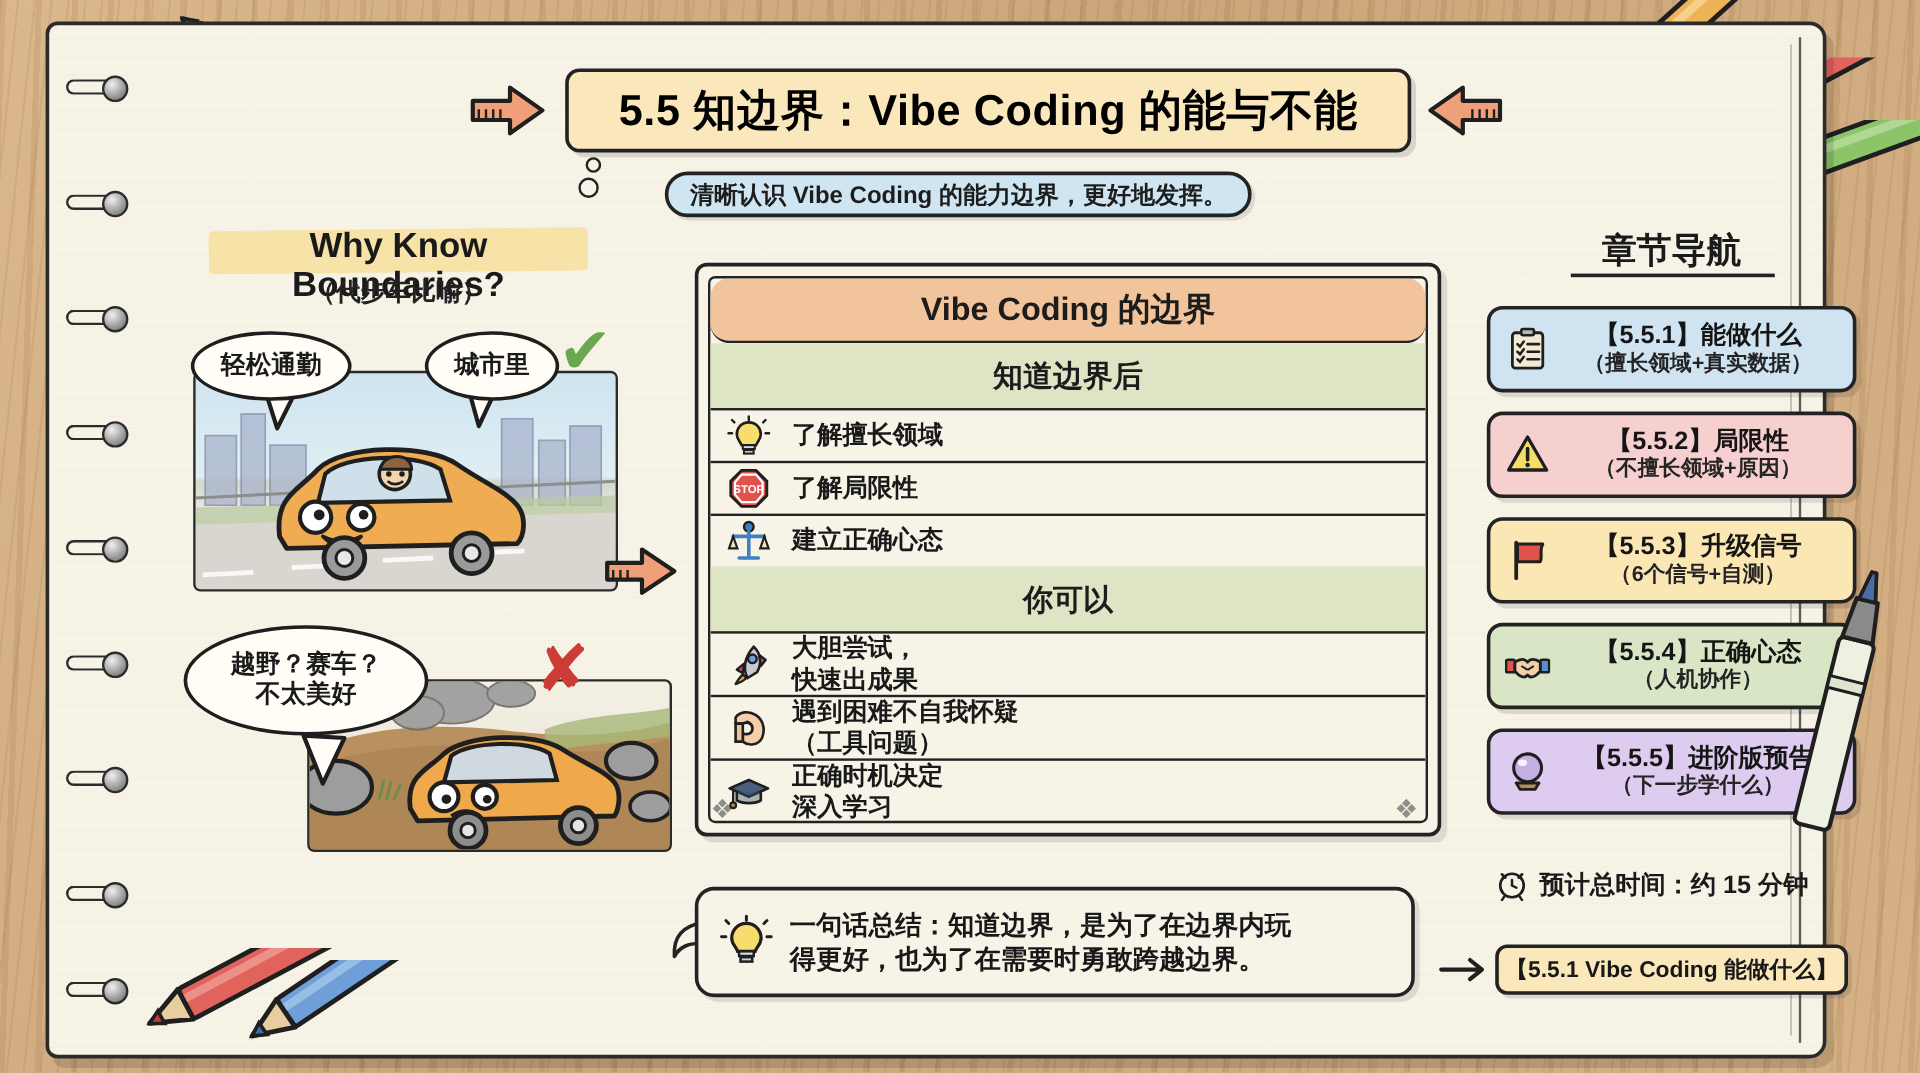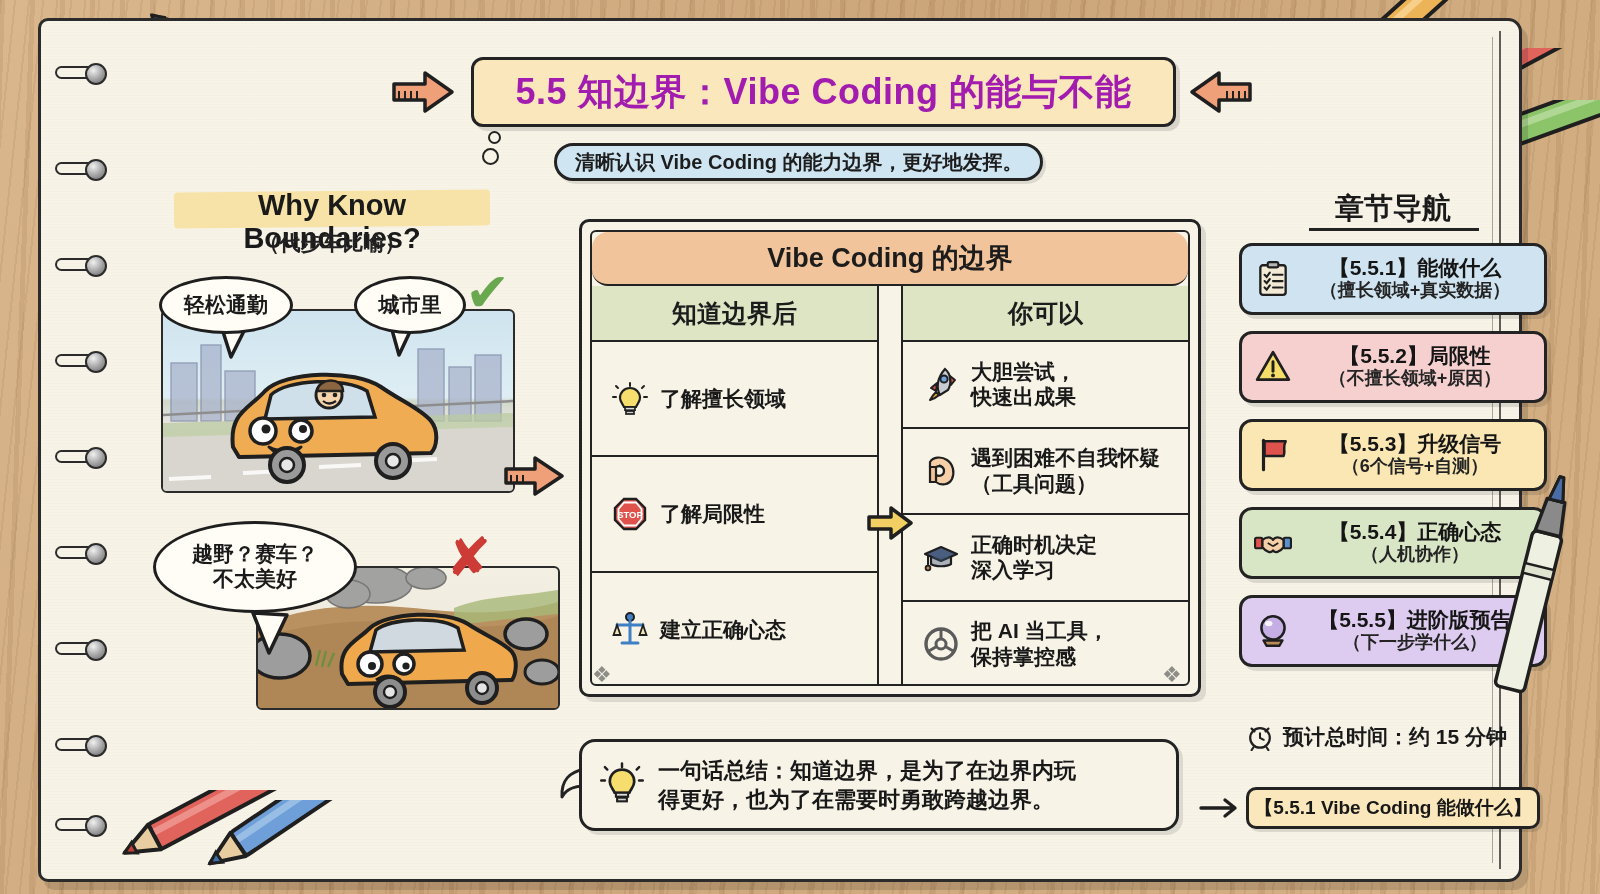--- a/index.html
+++ b/index.html
@@ -64,21 +64,21 @@
   .sk{border:3px solid #232323;border-radius:12px;box-shadow:4px 4px 0 rgba(0,0,0,0.12);box-sizing:border-box;}
   .hatch{
     background-image:repeating-linear-gradient(48deg,rgba(255,255,255,.40) 0 3px,rgba(255,255,255,0) 3px 9px);
   }
   
   .title-box{
     position:absolute;left:430px;top:36px;width:705px;height:70px;
     background:#fae7bb;display:flex;align-items:center;justify-content:center;
   }
   .title-box span{
-    font-size:36px;font-weight:bold;color:#a21caf;letter-spacing:.5px;white-space:nowrap;
+    font-size:36px;font-weight:bold;color:#000000;letter-spacing:.5px;white-space:nowrap;
   }
   .arrow-r,.arrow-l{position:absolute;width:64px;height:46px;}
   .arrow-r{left:350px;top:48px;}
   .arrow-l{left:1148px;top:48px;}
   .subtitle{
     position:absolute;left:513px;top:122px;height:38px;
     background:#cfe6f2;border:3px solid #232323;border-radius:19px;
     display:flex;align-items:center;padding:0 18px;box-sizing:border-box;
     box-shadow:3px 3px 0 rgba(0,0,0,0.10);
   }
@@ -118,30 +118,30 @@
     background:#f7f3e7;border:3px solid #232323;border-radius:10px;
     box-shadow:5px 5px 0 rgba(0,0,0,0.10);box-sizing:border-box;
   }
   .tbl-inner{position:absolute;left:8px;top:8px;right:8px;bottom:8px;
     border:2px solid #232323;border-radius:6px;box-sizing:border-box;overflow:hidden;}
   .tbl-head{
     height:52px;background:#f1c49b;border-bottom:2.5px solid #232323;
     display:flex;align-items:center;justify-content:center;border-radius:16px;
   }
   .tbl-head span{font-size:27px;font-weight:bold;color:#1c1c1c;}
-  .cols{display:flex;height:calc(100% - 52px);}
+  .cols{display:flex;height:calc(100% - 52px);flex-direction:column;}
   .col{flex:1;display:flex;flex-direction:column;}
   .colgap{width:22px;background:#f7f3e7;border-left:2.5px solid #232323;border-right:2.5px solid #232323;position:relative;}
   .colhead{height:54px;background:#dde5c5;border-bottom:2.5px solid #232323;
     display:flex;align-items:center;justify-content:center;}
   .colhead span{font-size:25px;font-weight:bold;color:#1c1c1c;}
   .cell{flex:1;display:flex;align-items:center;gap:12px;padding:0 14px;
     border-bottom:2px solid #232323;box-sizing:border-box;}
   .cell:last-child{border-bottom:none;}
-  .cell .ico{width:42px;height:42px;flex:none;display:flex;align-items:center;justify-content:flex-end;}
+  .cell .ico{width:42px;height:42px;flex:none;display:flex;align-items:center;justify-content:flex-start;}
   .cell .txt{font-size:21px;font-weight:bold;color:#191919;line-height:1.22;}
   .corner{position:absolute;width:26px;height:26px;font-size:22px;color:#3a3a3a;opacity:.55;}
   .mid-arrow{position:absolute;left:-13px;top:218px;width:48px;height:38px;z-index:4;}
   .orange-arrow-mid{position:absolute;left:462px;top:432px;width:62px;height:46px;}
   
   .summary{
     position:absolute;left:538px;top:718px;width:600px;height:92px;
     background:#f7f3e7;border:3px solid #232323;border-radius:16px;
     display:flex;align-items:center;gap:14px;padding:0 18px;box-sizing:border-box;
     box-shadow:4px 4px 0 rgba(0,0,0,0.10);
@@ -152,20 +152,21 @@
   .nav-title{
     position:absolute;left:1198px;top:168px;width:308px;text-align:center;
     font-size:29px;font-weight:bold;color:#1a1a1a;font-family:Liberation Serif, serif;
   }
   .nav-underline{position:absolute;left:1268px;top:207px;width:170px;height:0;border-top:3px solid #232323;}
   .navitem{
     position:absolute;left:1198px;width:308px;height:72px;
     border:3px solid #232323;border-radius:13px;box-sizing:border-box;
     display:flex;align-items:center;gap:8px;padding:0 16px 0 10px;
     box-shadow:4px 4px 0 rgba(0,0,0,0.11);
+    margin-top:12px;
   }
   .navitem .ico{width:42px;height:42px;flex:none;display:flex;align-items:center;justify-content:center;}
   .navitem .body{flex:1;text-align:center;}
   .navitem .l1{font-size:21px;font-weight:bold;color:#151515;line-height:1.15;}
   .navitem .l2{font-size:18px;font-weight:bold;color:#242424;line-height:1.2;}
   .timeline{
     position:absolute;left:1205px;top:700px;width:300px;height:32px;
     display:flex;align-items:center;gap:9px;
   }
   .timeline span{font-size:21px;font-weight:bold;color:#1a1a1a;white-space:nowrap;}

